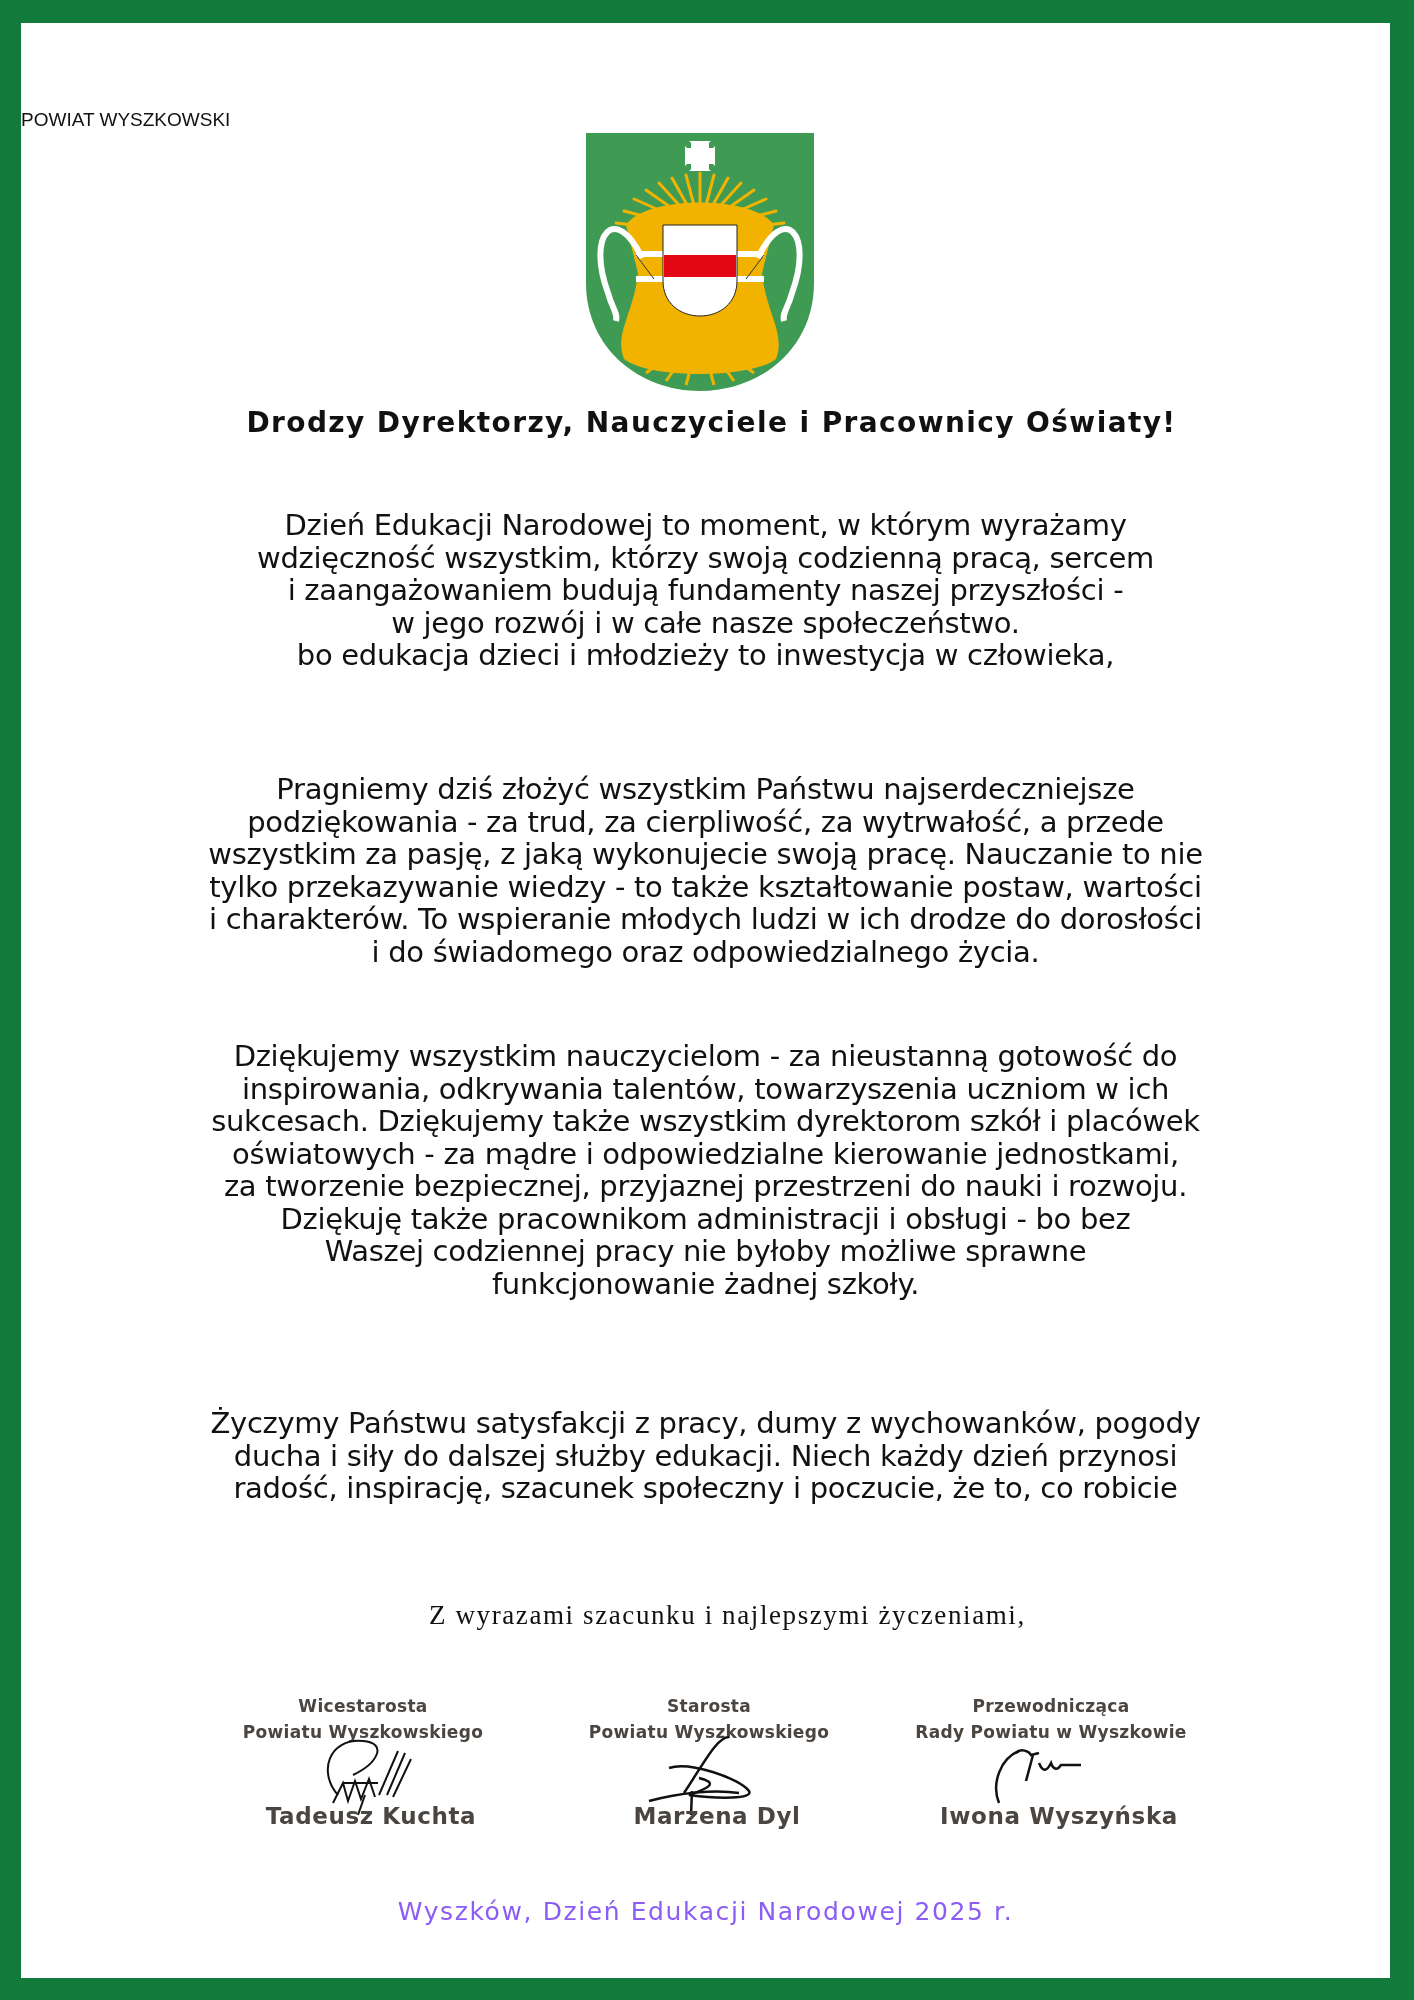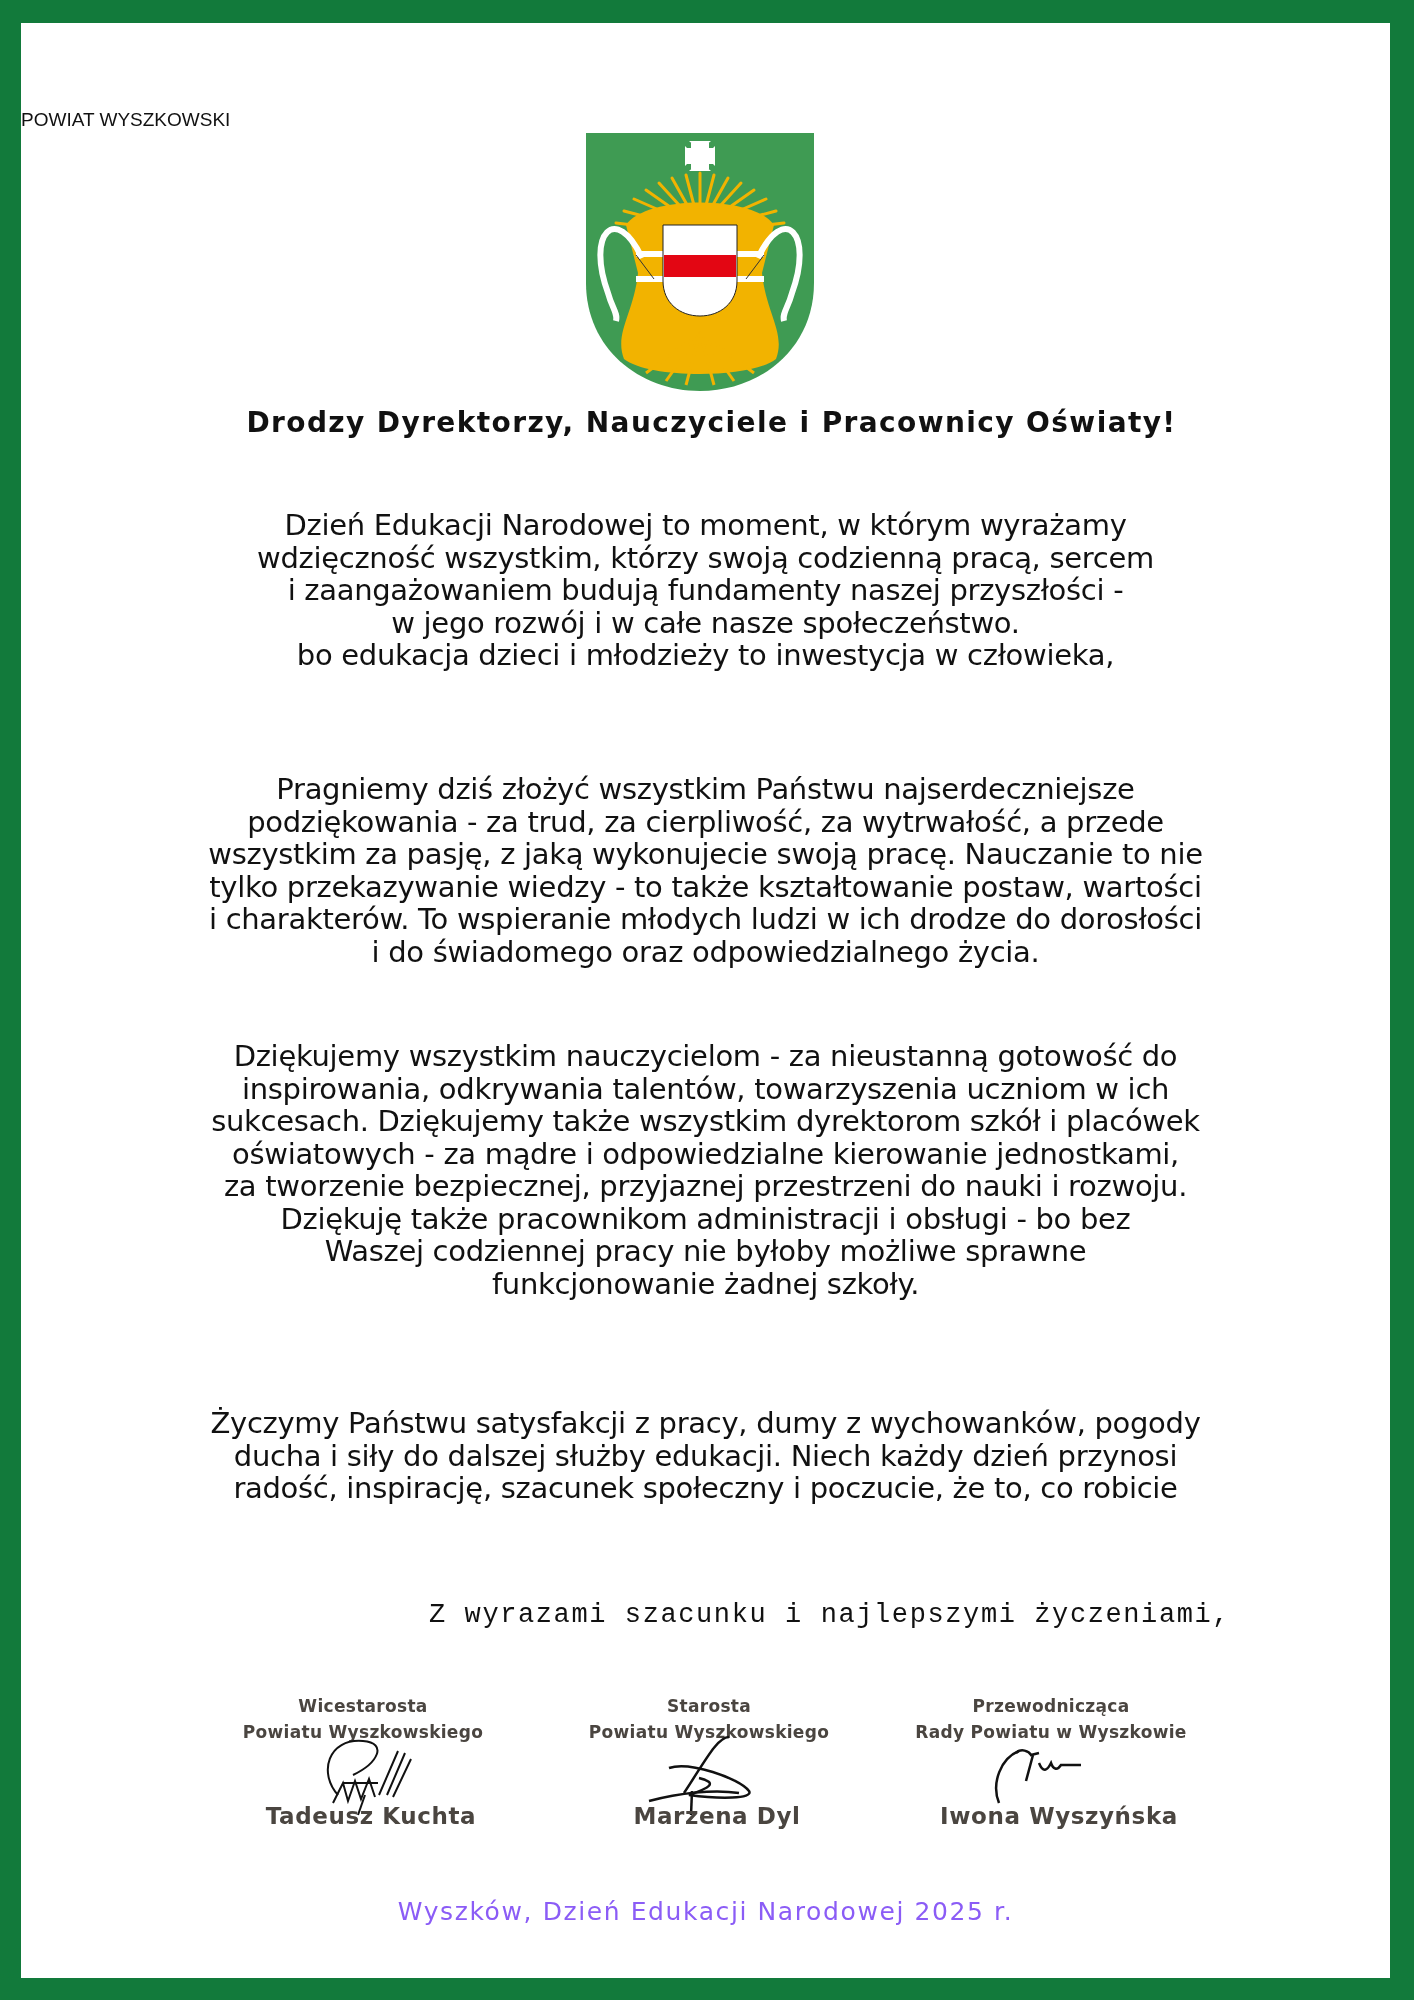--- a/index.html
+++ b/index.html
@@ -53,21 +53,21 @@
     letter-spacing: -0.3px;
   }
   .para .ln { display: block; white-space: nowrap; }
   .p1 { top: 486px; text-align: center; }
   .p2 { top: 750px; }
   .p3 { top: 1017px; }
   .p4 { top: 1384px; }
   .closing {
     position: absolute;
     left: 408px; top: 1577px;
-    font-family: Liberation Mono, monospace;
+    font-family: Liberation Serif, serif;
     font-size: 27px;
     letter-spacing: 1.6px;
     color: #111;
     margin: 0;
     white-space: nowrap;
   }
   .signers {
     position: absolute;
     left: 0; right: 0; top: 1670px;
     height: 150px;

